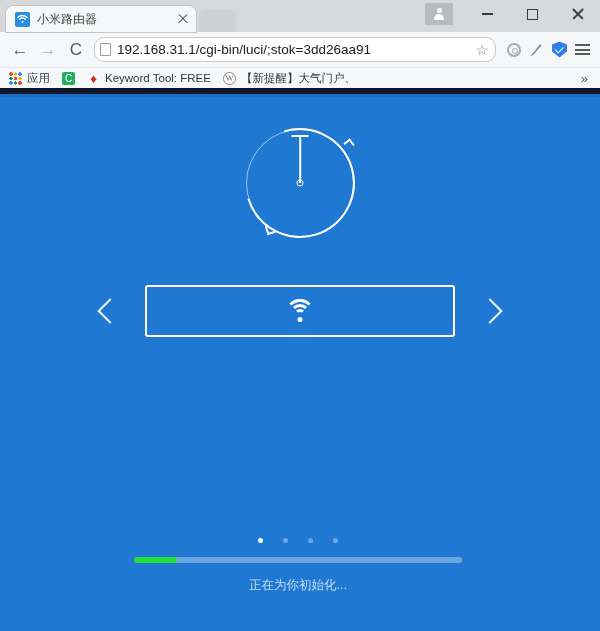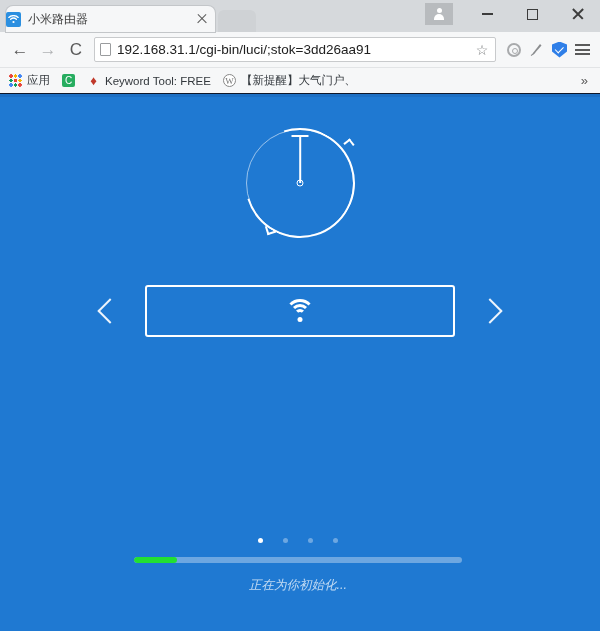--- a/index.html
+++ b/index.html
@@ -12,23 +12,23 @@
 
   
   .browser { width: 600px; height: 631px; display: flex; flex-direction: column; }
 
   .titlebar {
     height: 32px; background: #d6d9dc; position: relative;
     display: flex; align-items: flex-end;
   }
   .tabstrip { display: flex; align-items: flex-end; height: 32px; padding-left: 6px; }
   .tab {
-    width: 209px; height: 26px; background: #f6f7f8;
+    width: 190px; height: 26px; background: #f6f7f8;
     border-radius: 7px 7px 0 0; display: flex; align-items: center;
-    padding: 0 6px 0 0; position: relative;
+    padding: 0 6px 0 9px; position: relative;
     box-shadow: 0 0 0 1px #c3c6c9;
   }
   .tab-favicon {
     width: 15px; height: 15px; background: #2b8fe0; border-radius: 2px;
     flex: 0 0 15px; display: flex; align-items: center; justify-content: center;
   }
   .tab-title {
     font-size: 12px; color: #3b3b3b; margin-left: 7px;
     white-space: nowrap; overflow: hidden; flex: 1;
   }
@@ -72,21 +72,21 @@
   .toolbar {
     height: 36px; background: #f6f7f8; display: flex; align-items: center;
     padding: 0 6px; border-bottom: 1px solid #e2e4e6;
   }
   .navbtn {
     width: 28px; height: 28px; display: flex; align-items: center; justify-content: center;
     color: #5a5a5a; font-size: 17px; flex: 0 0 28px;
   }
   .navbtn.dim { color: #b0b2b4; }
   .omnibox {
-    flex: 1; height: 25px; background: #fff; border: 1px solid #c8cacc; border-radius: 2px;
+    flex: 1; height: 25px; background: #fff; border: 1px solid #c8cacc; border-radius: 10px;
     display: flex; align-items: center; padding: 0 5px; margin: 0 6px 0 4px; min-width: 0;
   }
   .page-ico {
     width: 11px; height: 13px; border: 1px solid #9a9c9e; border-radius: 1px;
     flex: 0 0 11px; background: #fff; position: relative;
   }
   .url {
     font-size: 13.5px; color: #202020; margin-left: 6px; white-space: nowrap;
     overflow: hidden; flex: 1;
   }
@@ -108,21 +108,21 @@
   .ext-shield::after {
     content: ""; width: 7px; height: 4px; border-left: 1.8px solid #fff; border-bottom: 1.8px solid #fff;
     transform: rotate(-45deg) translate(0px, -1px);
   }
   .menu-ico { width: 15px; display: flex; flex-direction: column; gap: 2.5px; }
   .menu-ico i { display: block; height: 2px; background: #5a5a5a; }
 
   
   .bookmarks {
     height: 26px; background: #f6f7f8; display: flex; align-items: center;
-    padding: 0 4px; border-bottom: 1px solid #0f172a; gap: 2px;
+    padding: 0 4px; border-bottom: 6px solid #0f172a; gap: 2px;
   }
   .bm { display: flex; align-items: center; padding: 0 5px; height: 22px; max-width: 150px; }
   .bm-label { font-size: 11.5px; color: #33383d; margin-left: 5px; white-space: nowrap; overflow: hidden; }
   .bm-ico { width: 13px; height: 13px; flex: 0 0 13px; border-radius: 2px; }
   .bm-ico.apps {
     background:
       radial-gradient(circle 1.6px at 2px 2px, #e8453c 99%, transparent 0),
       radial-gradient(circle 1.6px at 6.5px 2px, #f5b400 99%, transparent 0),
       radial-gradient(circle 1.6px at 11px 2px, #4285f4 99%, transparent 0),
       radial-gradient(circle 1.6px at 2px 6.5px, #0f9d58 99%, transparent 0),
@@ -208,21 +208,21 @@
     border-radius: 50%;
   }
   .wifi-ico .a1 { width: 30px; height: 30px; top: 0; }
   .wifi-ico .a2 { width: 20px; height: 20px; top: 5px; }
   .wifi-ico .a3 { width: 11px; height: 11px; top: 10px; }
   .wifi-ico .dot {
     position: absolute; left: 50%; top: 18px; width: 5px; height: 5px;
     border-radius: 50%; background: #fff; transform: translateX(-50%); border: 0;
   }
 
-  .footer { position: absolute; left: 0; right: 4px; bottom: 37px; font-style: italic; }
+  .footer { position: absolute; left: 0; right: 4px; bottom: 37px; }
   .dots { display: flex; justify-content: center; gap: 20px; margin-bottom: 14px; }
   .dot { width: 5px; height: 5px; border-radius: 50%; background: rgba(255,255,255,0.35); }
   .dot.active { background: #fff; }
   .progress {
     width: 328px; height: 6px; margin: 0 auto; background: rgba(255,255,255,0.35);
     border-radius: 3px; overflow: hidden;
   }
   .progress-fill { height: 100%; background: #22e032; border-radius: 3px; }
   .status {
     text-align: center; color: rgba(255,255,255,0.72); font-size: 12.5px; margin-top: 14px;

